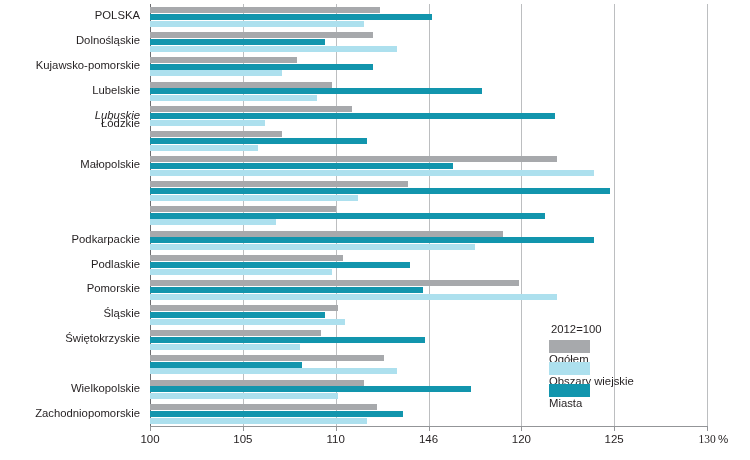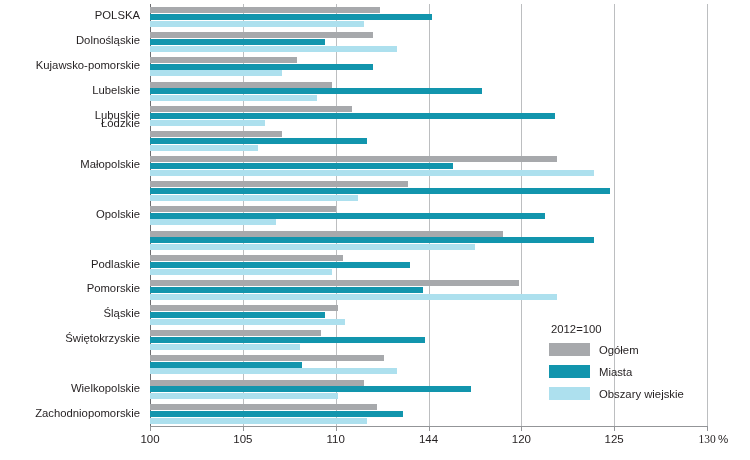--- a/index.html
+++ b/index.html
@@ -113,23 +113,24 @@
     width: 160px;
   }
   .legend-title {
     font-size: 11.3px;
     color: #231f20;
     margin-bottom: 5px;
     margin-left: 2px;
   }
   .legend-item {
     display: flex;
-    align-items: center;
+    align-items: flex-start;
     height: 19px;
     margin-bottom: 3px;
+    flex-direction: column;
   }
   .legend-swatch {
     width: 41px;
     height: 13px;
     flex: 0 0 auto;
     margin-right: 9px;
   }
   .legend-label {
     font-size: 11.3px;
     color: #231f20;
@@ -139,24 +140,24 @@
 </head>
 <body>
 
 <div id="chart-root">
 
   <div class="cat-labels">
       <div class="cat-label" style="top: 5.41176px;">POLSKA</div>
       <div class="cat-label" style="top: 55.0588px;">Kujawsko-pomorskie</div>
       <div class="cat-label" style="top: 30.2353px;">Dolnośląskie</div>
       <div class="cat-label" style="top: 79.8824px;">Lubelskie</div>
-      <div class="cat-label" style="top: 104.706px;">Lubuskie</div>
+      <div class="cat-label" style="top: 104.706px; font-style: italic;">Lubuskie</div>
       <div class="cat-label" style="top: 113px;">Łódzkie</div>
       <div class="cat-label" style="top: 154.353px;">Małopolskie</div>
-      <div class="cat-label" style="top: 204px;">Opolskie</div>
+      <div class="cat-label" style="top: 228.824px;">Podkarpackie</div>
       <div class="cat-label" style="top: 253.647px;">Podlaskie</div>
       <div class="cat-label" style="top: 278.471px;">Pomorskie</div>
       <div class="cat-label" style="top: 303.294px;">Śląskie</div>
       <div class="cat-label" style="top: 328.118px;">Świętokrzyskie</div>
       <div class="cat-label" style="top: 377.765px;">Wielkopolskie</div>
       <div class="cat-label" style="top: 402.588px;">Zachodniopomorskie</div>
     </div>
 
   <div class="plot-area">
       <div class="gridline axis-origin" style="left: 0px;"></div>
@@ -255,41 +256,41 @@
 
   <div class="x-axis-line"></div>
   <div class="x-axis-ticks">
       <div class="x-tick" style="left: 150px;"></div>
       <div class="x-tick-label" style="left: 150px;">100</div>
       <div class="x-tick" style="left: 242.833px;"></div>
       <div class="x-tick-label" style="left: 242.833px;">105</div>
       <div class="x-tick" style="left: 335.667px;"></div>
       <div class="x-tick-label" style="left: 335.667px;">110</div>
       <div class="x-tick" style="left: 428.5px;"></div>
-      <div class="x-tick-label" style="left: 428.5px;">144</div>
+      <div class="x-tick-label" style="left: 428.5px;">146</div>
       <div class="x-tick" style="left: 521.333px;"></div>
       <div class="x-tick-label" style="left: 521.333px;">120</div>
       <div class="x-tick" style="left: 614.167px;"></div>
       <div class="x-tick-label" style="left: 614.167px;">125</div>
       <div class="x-tick" style="left: 707px;"></div>
       <div class="x-tick-label" style="left: 707px; font-family: Liberation Serif, serif;">130</div>
     </div>
   <div class="x-unit">%</div>
 
   <div class="legend">
     <div class="legend-title">2012=100</div>
     <div class="legend-items">
         <div class="legend-item">
           <span class="legend-swatch" style="background: rgb(167, 169, 172);"></span>
           <span class="legend-label">Ogółem</span>
         </div>
         <div class="legend-item">
+          <span class="legend-swatch" style="background: rgb(173, 224, 238);"></span>
+          <span class="legend-label">Obszary wiejskie</span>
+        </div>
+        <div class="legend-item">
           <span class="legend-swatch" style="background: rgb(18, 149, 173);"></span>
           <span class="legend-label">Miasta</span>
         </div>
-        <div class="legend-item">
-          <span class="legend-swatch" style="background: rgb(173, 224, 238);"></span>
-          <span class="legend-label">Obszary wiejskie</span>
-        </div>
       </div>
   </div>
 
 </div>
 
 </body></html>

